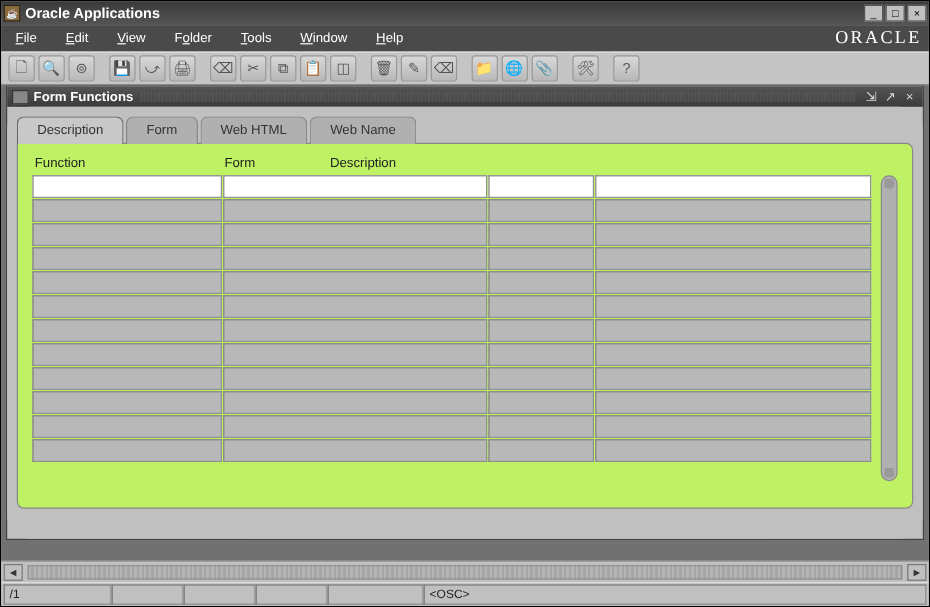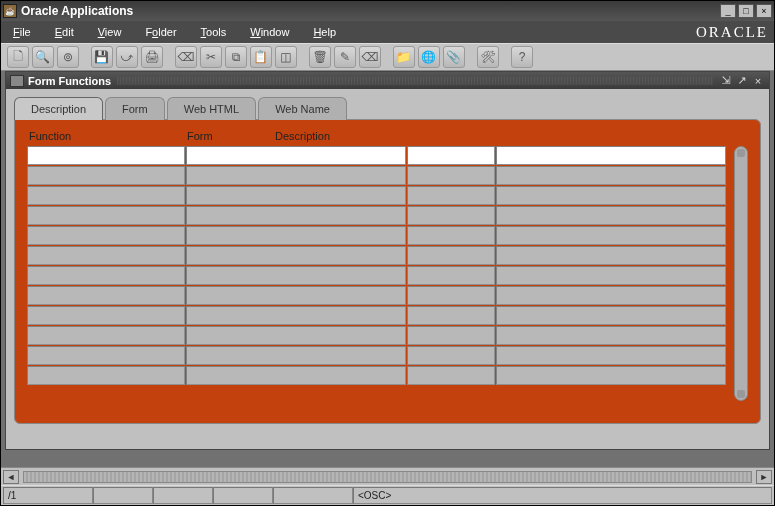--- a/index.html
+++ b/index.html
@@ -35,21 +35,21 @@
 .form-title-icon { width: 14px; height: 12px; background: #888; border: 1px solid #333; }
 .form-dots { flex: 1; height: 8px; margin: 0 6px; background: repeating-linear-gradient(90deg,#6a6a6a 0 1px,#555 1px 3px); opacity: .4; }
 .form-btns { display: flex; gap: 2px; }
 .form-btn { width: 14px; height: 13px; color: #ddd; font-size: 11px; display: flex; align-items: center; justify-content: center; cursor: pointer; }
 
 .form-body { background: #c0c0c0; padding: 8px; height: 360px; border-radius: 19px; }
 .tab-area { position: relative; }
 .tabs { display: flex; position: relative; z-index: 2; }
 .tab { height: 23px; padding: 0 16px; background: #b0b0b0; color: #333; font-size: 11px; border: 1px solid #888; border-bottom: none; border-radius: 6px 6px 0 0; margin-right: 2px; display: flex; align-items: center; cursor: pointer; }
 .tab.active { background: #c8c8c8; border-color: #666; font-weight: normal; }
-.tab-panel { background: #c2410c; border: 1px solid #888; border-radius: 0 6px 6px 6px; padding: 10px 12px; margin-top: -1px; position: relative; z-index: 1; height: 305px; }
+.tab-panel { background: #bef264; border: 1px solid #888; border-radius: 0 6px 6px 6px; padding: 10px 12px; margin-top: -1px; position: relative; z-index: 1; height: 305px; }
 
 .grid-wrap { display: flex; }
 .grid { flex: 1; }
 .grid-headers { display: flex; margin-bottom: 2px; }
 .col-h { font-size: 11px; color: #222; padding: 0 2px 2px 2px; text-align: left; }
 .rows { display: flex; flex-direction: column; gap: 1px; }
 .row { display: flex; gap: 1px; }
 .cell { height: 19px; background: #b8b8b8; border: 1px solid #909090; border-top-color: #808080; border-left-color: #808080; }
 .row.active .cell { background: #fff; }
 .c1 { width: 158px; }

